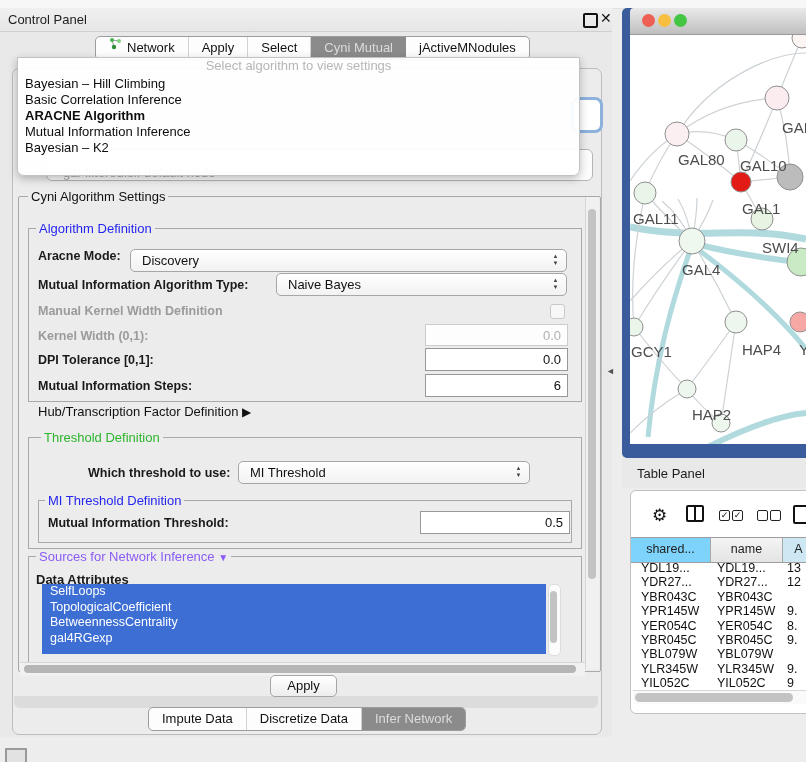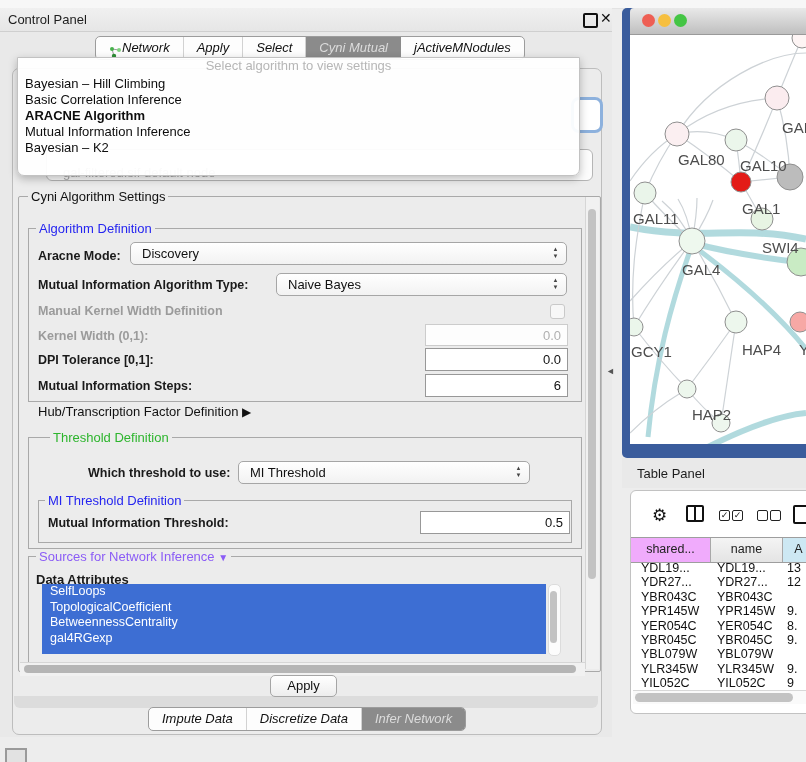--- a/index.html
+++ b/index.html
@@ -8,21 +8,21 @@
   .abs{position:absolute;}
   
   #topstrip{left:0;top:0;width:806px;height:8px;background:#f7f7f7;border-bottom:1px solid #e3e3e3;}
   #cpanel{left:0;top:8px;width:612px;height:729px;background:#e9e9e9;}
   #cp-titlebar{left:0;top:0;width:612px;height:23px;background:linear-gradient(#f0f0f0,#e6e6e6);border-bottom:1px solid #cfcfcf;}
   #cp-title{left:8px;top:4px;font-size:13px;color:#1d1d1d;}
   #cp-float{left:583px;top:5px;width:11px;height:11px;border:2px solid #111;border-radius:2px;}
   #cp-close{left:600px;top:2px;font-size:14px;font-weight:bold;color:#111;}
   
   .seg{display:flex;background:#fdfdfd;border:1px solid #9c9c9c;border-radius:5px;overflow:hidden;height:22px;line-height:22px;font-size:13px;color:#111;}
-  .seg .s{padding:0 13px;white-space:nowrap;border-right:1px solid #d2d2d2;display:flex;align-items:flex-end;font-style:italic;}
+  .seg .s{padding:0 13px;white-space:nowrap;border-right:1px solid #d2d2d2;display:flex;align-items:flex-start;gap:5px;}
   .seg .s:last-child{border-right:none;}
   .seg .sel{background:#8b8b8b;color:#dcdcdc;border-right:none;}
   #tabbar{left:95px;top:28px;}
   #bottombar{left:148px;top:699px;}
   
   #content-panel{left:12px;top:60px;width:588px;height:665px;background:#ececec;border:1px solid #bdbdbd;border-radius:7px;}
   #ghost-title{left:55px;top:68px;font-size:13px;color:rgba(40,40,40,0.55);}
   #ghost-focus{left:570px;top:88px;width:26px;height:30px;background:#fff;border:3px solid #8db1dd;border-radius:8px;}
   #ghost-combo{left:45px;top:140px;width:547px;height:32px;border:1px solid #b5b5b5;border-radius:6px;background:#fcfcfc;color:#a9a9a9;font-size:13px;line-height:46px;padding-left:16px;box-sizing:border-box;}
   
@@ -128,21 +128,21 @@
     </div>
 
     <div class="abs group" id="settings-group">
       <span class="legend" style="left:9px;color:#111;">Cyni Algorithm Settings</span>
     </div>
 
     <div class="abs group" style="left:28px;top:220px;width:552px;height:172px;">
       <span class="legend" style="left:7px;color:#2525f0;">Algorithm Definition</span>
     </div>
     <div class="abs lbl" style="left:38px;top:241px;">Aracne Mode:</div>
-    <div class="abs combo" style="left:130px;top:234px;width:437px;height:23px;">
+    <div class="abs combo" style="left:130px;top:241px;width:437px;height:23px;">
       <span>Discovery</span>
       <span class="stepper">▲<br>▼</span>
     </div>
     <div class="abs lbl" style="left:38px;top:270px;">Mutual Information Algorithm Type:</div>
     <div class="abs combo" style="left:276px;top:265px;width:291px;height:23px;">
       <span>Naive Bayes</span>
       <span class="stepper">▲<br>▼</span>
     </div>
     <div class="abs lbl dis" style="left:38px;top:296px;">Manual Kernel Width Definition</div>
     <div class="abs chk" style="left:550px;top:296px;"></div>
@@ -152,21 +152,21 @@
     <div class="abs field" style="left:425px;top:340px;width:143px;height:23px;">0.0</div>
     <div class="abs lbl" style="left:38px;top:371px;">Mutual Information Steps:</div>
     <div class="abs field" style="left:425px;top:366px;width:143px;height:23px;">6</div>
 
     <div class="abs" style="left:38px;top:396px;font-size:13px;color:#111;">
       <span>Hub/Transcription Factor Definition</span>
       <span style="font-size:12px;"> ▶</span>
     </div>
 
     <div class="abs group" style="left:28px;top:429px;width:552px;height:110px;">
-      <span class="legend" style="left:21px;color:#2db52d;">Threshold Definition</span>
+      <span class="legend" style="left:12px;color:#2db52d;">Threshold Definition</span>
     </div>
     <div class="abs lbl" style="left:88px;top:458px;">Which threshold to use:</div>
     <div class="abs combo" style="left:238px;top:453px;width:292px;height:23px;">
       <span>MI Threshold</span>
       <span class="stepper">▲<br>▼</span>
     </div>
     <div class="abs group" style="left:38px;top:492px;width:532px;height:41px;">
       <span class="legend" style="left:6px;color:#2525f0;">MI Threshold Definition</span>
     </div>
     <div class="abs lbl" style="left:48px;top:508px;">Mutual Information Threshold:</div>
@@ -290,21 +290,21 @@
     <div class="tb-ic" style="left:55px;width:14px;height:13px;border:2px solid #111;border-radius:2px;">
       <div style="position:absolute;left:6px;top:0;width:2px;height:13px;background:#111;"></div>
     </div>
     <div class="cbx" style="left:88px;top:19px;">✓</div>
     <div class="cbx" style="left:101px;top:19px;">✓</div>
     <div class="cbx" style="left:126px;top:19px;"></div>
     <div class="cbx" style="left:139px;top:19px;"></div>
     <div class="tb-ic" style="left:162px;width:13px;height:15px;border:2px solid #111;border-radius:2px 5px 2px 2px;"></div>
 
     <div class="abs" id="tbl-hdr">
-        <div class="hc" style="width: 80px; background: #f0abfc;">shared...</div>
+        <div class="hc" style="width: 80px; background: #7dd3fc;">shared...</div>
         <div class="hc" style="width: 72px; background: linear-gradient(rgb(244, 244, 244), rgb(228, 228, 228));">name</div>
         <div class="hc" style="width: 32px; background: rgb(205, 232, 243);">A</div>
       </div>
     <div class="abs" id="tbl-body">
         <div class="tr">
           <div class="td" style="width: 80px; padding-left: 10px;">YDL19...</div>
           <div class="td" style="width: 72px; padding-left: 6px;">YDL19...</div>
           <div class="td" style="width: 32px; padding-left: 4px;">13</div>
         </div>
         <div class="tr">

